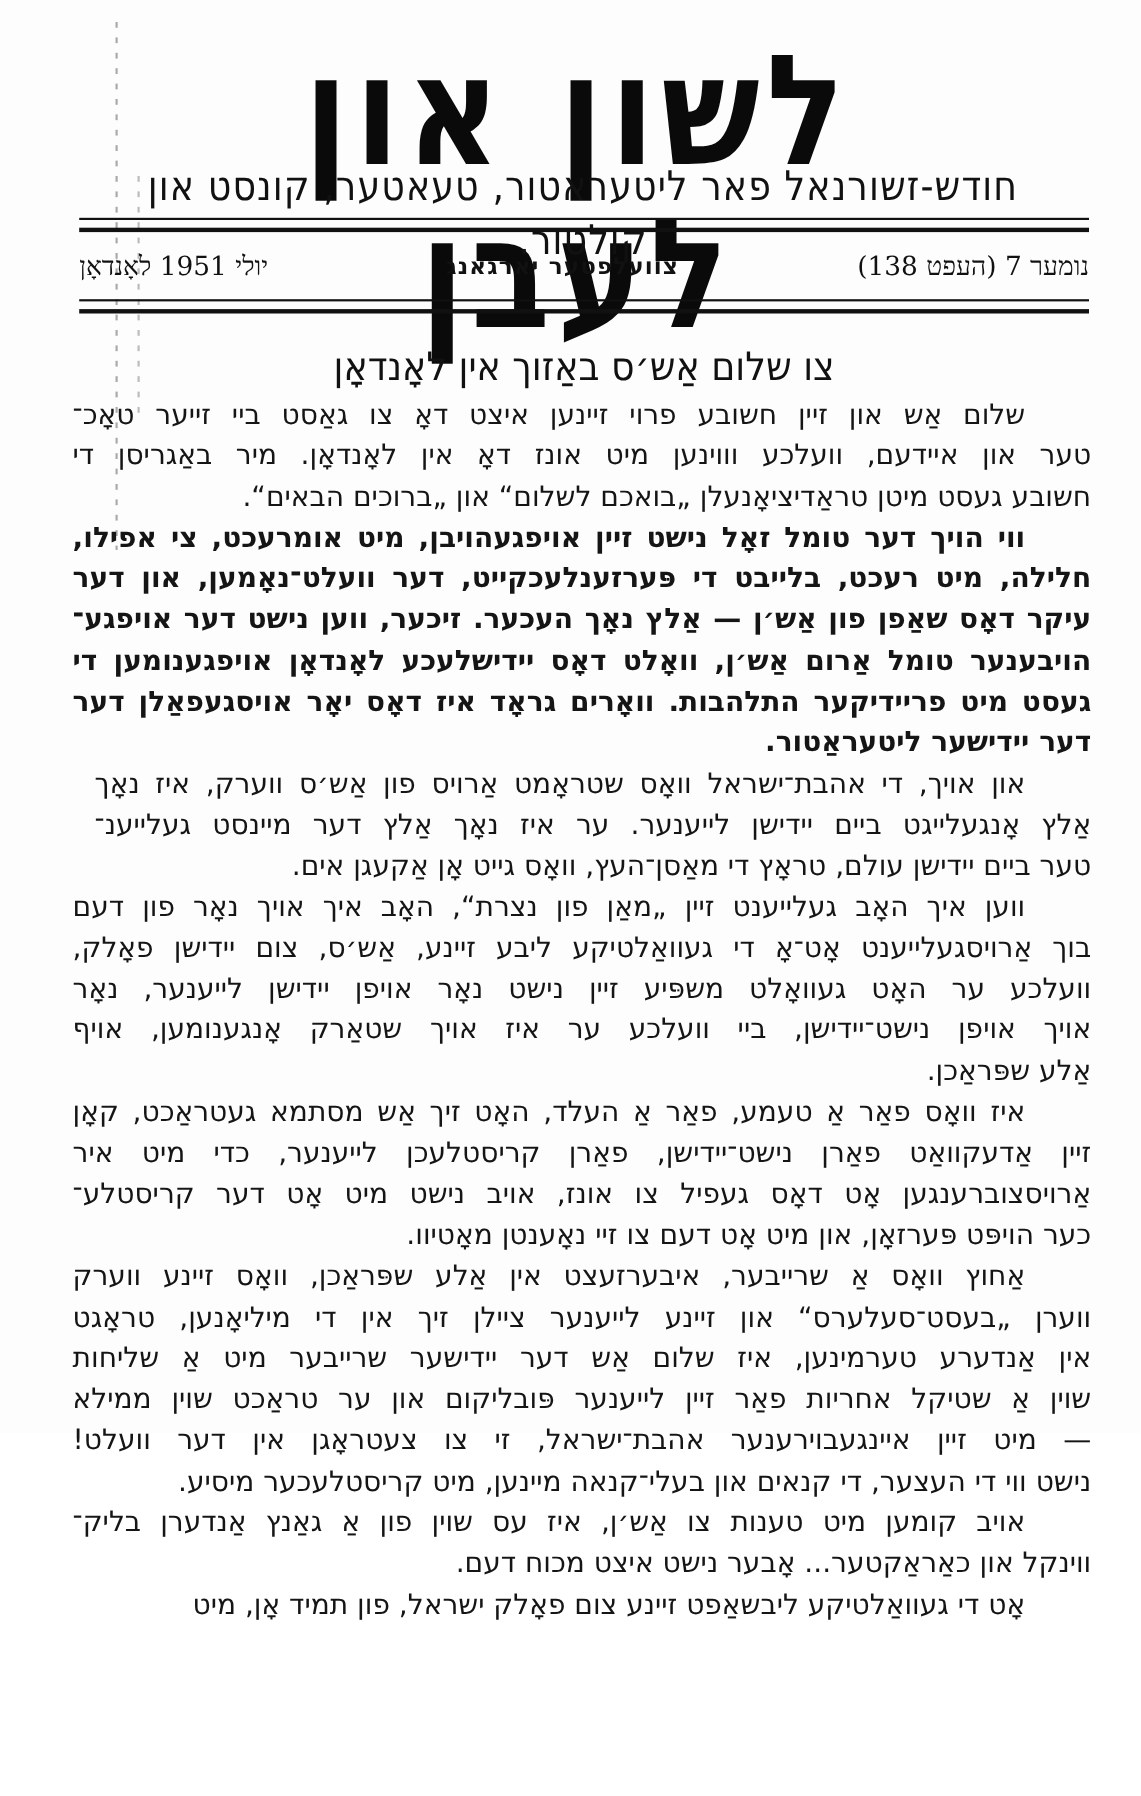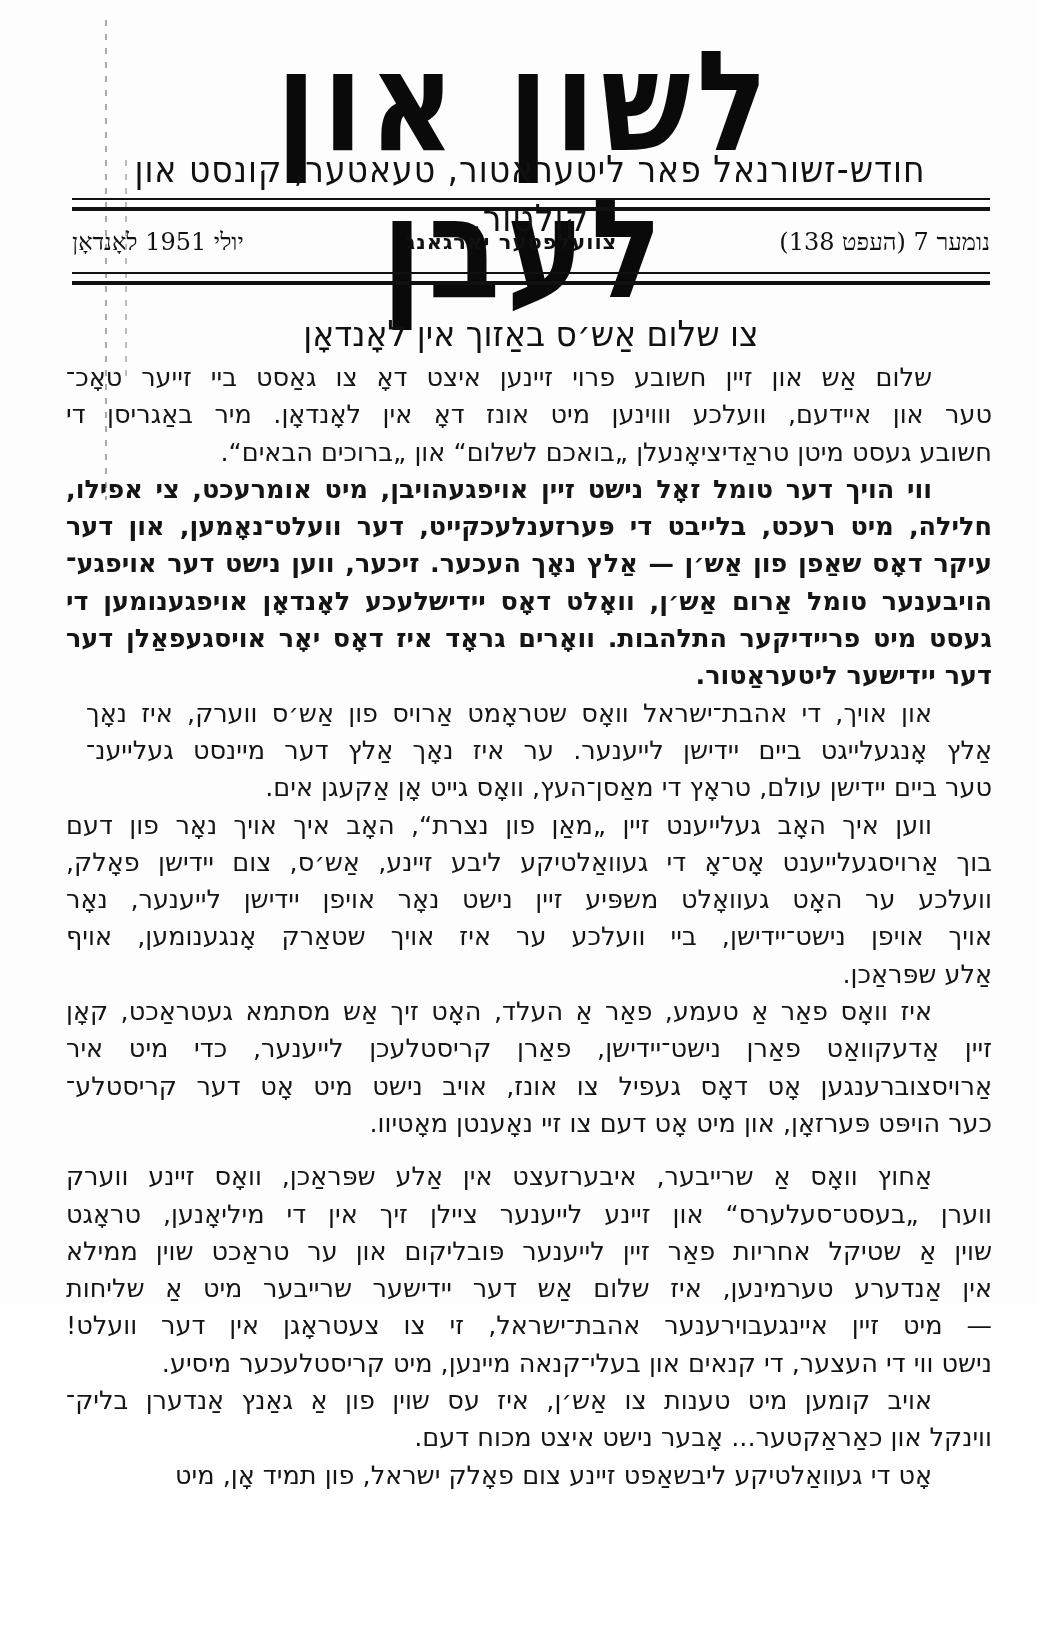--- a/index.html
+++ b/index.html
@@ -186,24 +186,24 @@
         <span class="line">אויך אויפן נישט־יידישן, ביי וועלכע ער איז אויך שטאַרק אָנגענומען, אויף</span>
         <span class="line last">אַלע שפּראַכן.</span>
       </p>
       <p style="text-indent: 0px;">
         <span class="line" style="padding-right: 60px;">איז וואָס פאַר אַ טעמע, פאַר אַ העלד, האָט זיך אַש מסתמא געטראַכט, קאָן</span>
         <span class="line">זיין אַדעקוואַט פאַרן נישט־יידישן, פאַרן קריסטלעכן לייענער, כדי מיט איר</span>
         <span class="line">אַרויסצוברענגען אָט דאָס געפיל צו אונז, אויב נישט מיט אָט דער קריסטלע־</span>
         <span class="line last">כער הויפּט פּערזאָן, און מיט אָט דעם צו זיי נאָענטן מאָטיוו.</span>
       </p>
       <p style="text-indent: 0px;">
-        <span class="line" style="padding-right: 60px; margin-top: 16px;">אַחוץ וואָס אַ שרייבער, איבערזעצט אין אַלע שפּראַכן, וואָס זיינע ווערק</span>
+        <span class="line" style="padding-right: 60px;">אַחוץ וואָס אַ שרייבער, איבערזעצט אין אַלע שפּראַכן, וואָס זיינע ווערק</span>
         <span class="line">ווערן „בעסט־סעלערס“ און זיינע לייענער ציילן זיך אין די מיליאָנען, טראָגט</span>
+        <span class="line">אין אַנדערע טערמינען, איז שלום אַש דער יידישער שרייבער מיט אַ שליחות</span>
         <span class="line">שוין אַ שטיקל אחריות פאַר זיין לייענער פּובליקום און ער טראַכט שוין ממילא</span>
-        <span class="line">אין אַנדערע טערמינען, איז שלום אַש דער יידישער שרייבער מיט אַ שליחות</span>
         <span class="line">— מיט זיין איינגעבוירענער אהבת־ישראל, זי צו צעטראָגן אין דער וועלט!</span>
         <span class="line last">נישט ווי די העצער, די קנאים און בעלי־קנאה מיינען, מיט קריסטלעכער מיסיע.</span>
       </p>
       <p style="text-indent: 0px;">
         <span class="line" style="padding-right: 60px;">אויב קומען מיט טענות צו אַש׳ן, איז עס שוין פון אַ גאַנץ אַנדערן בליק־</span>
         <span class="line last">ווינקל און כאַראַקטער... אָבער נישט איצט מכוח דעם.</span>
       </p>
       <p style="text-indent: 0px;">
         <span class="line last" style="padding-right: 60px;">אָט די געוואַלטיקע ליבשאַפט זיינע צום פאָלק ישראל, פון תמיד אָן, מיט</span>
       </p>

